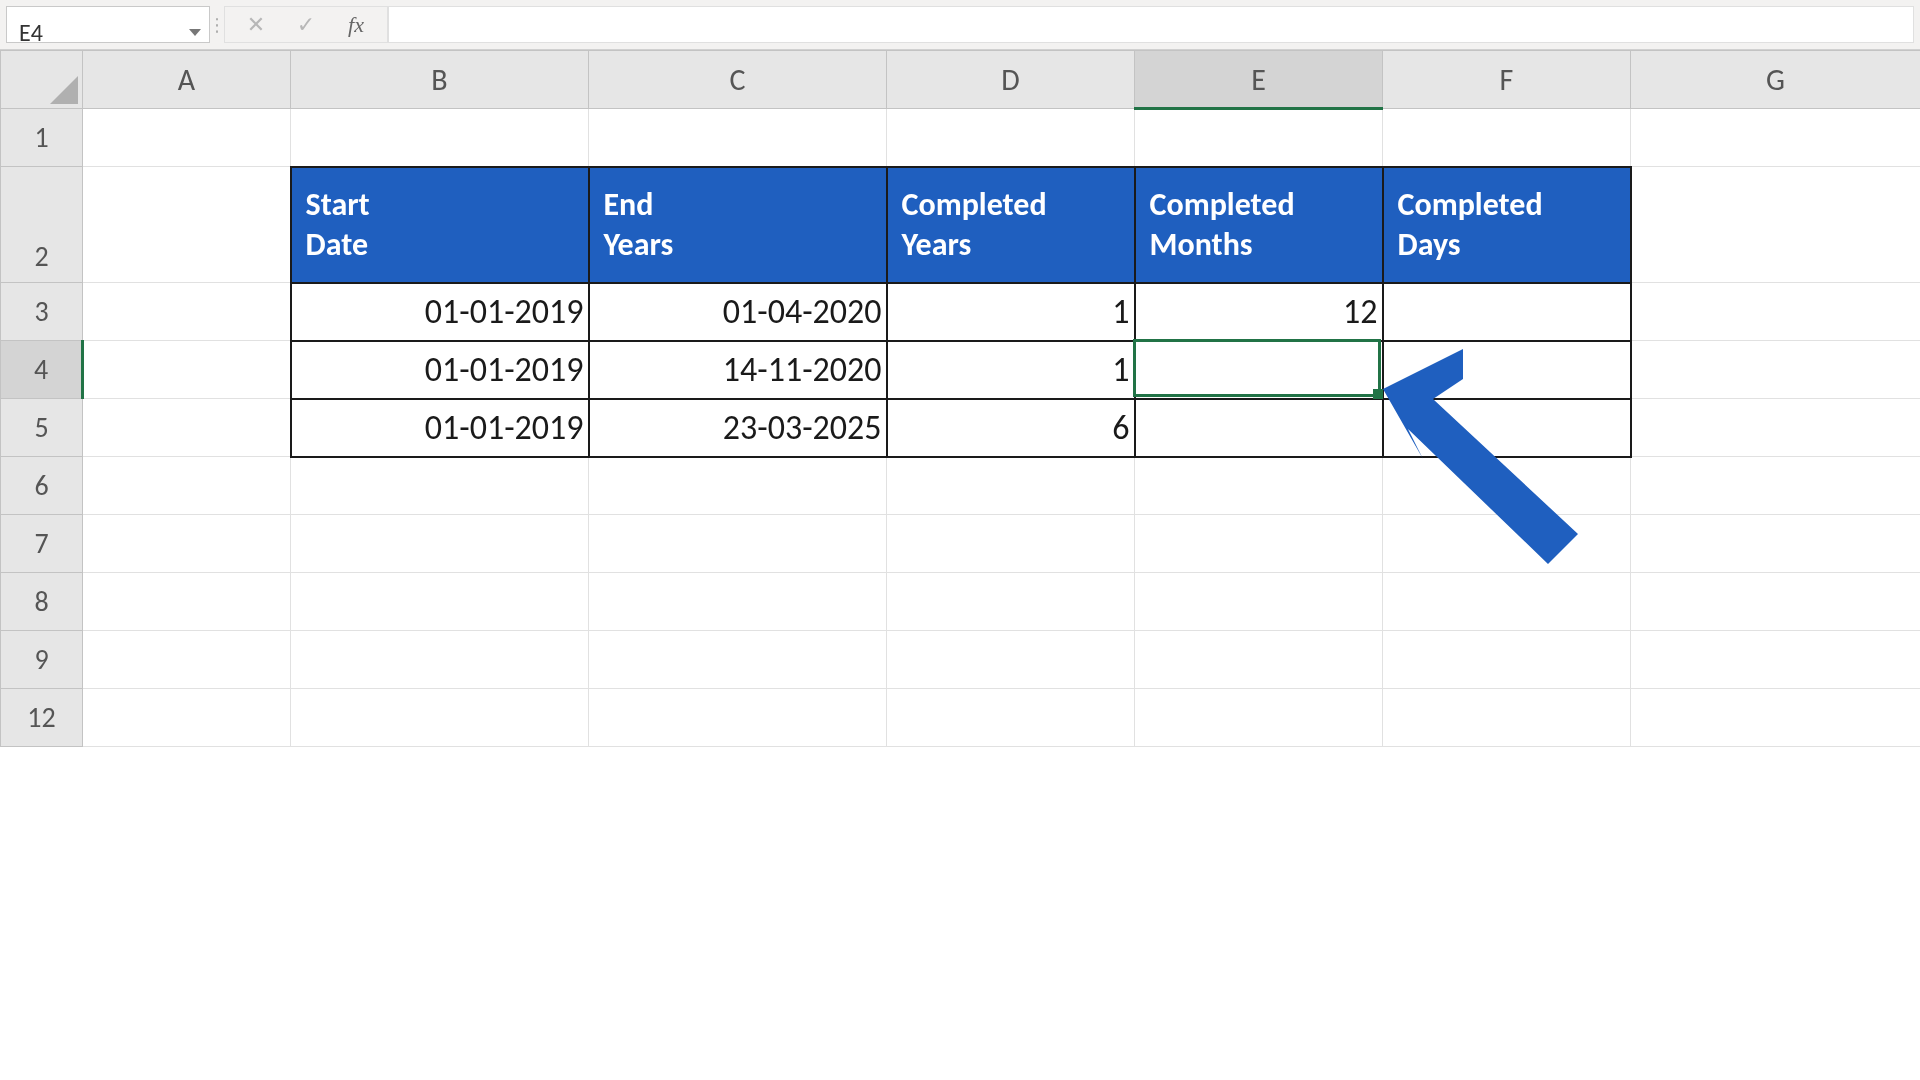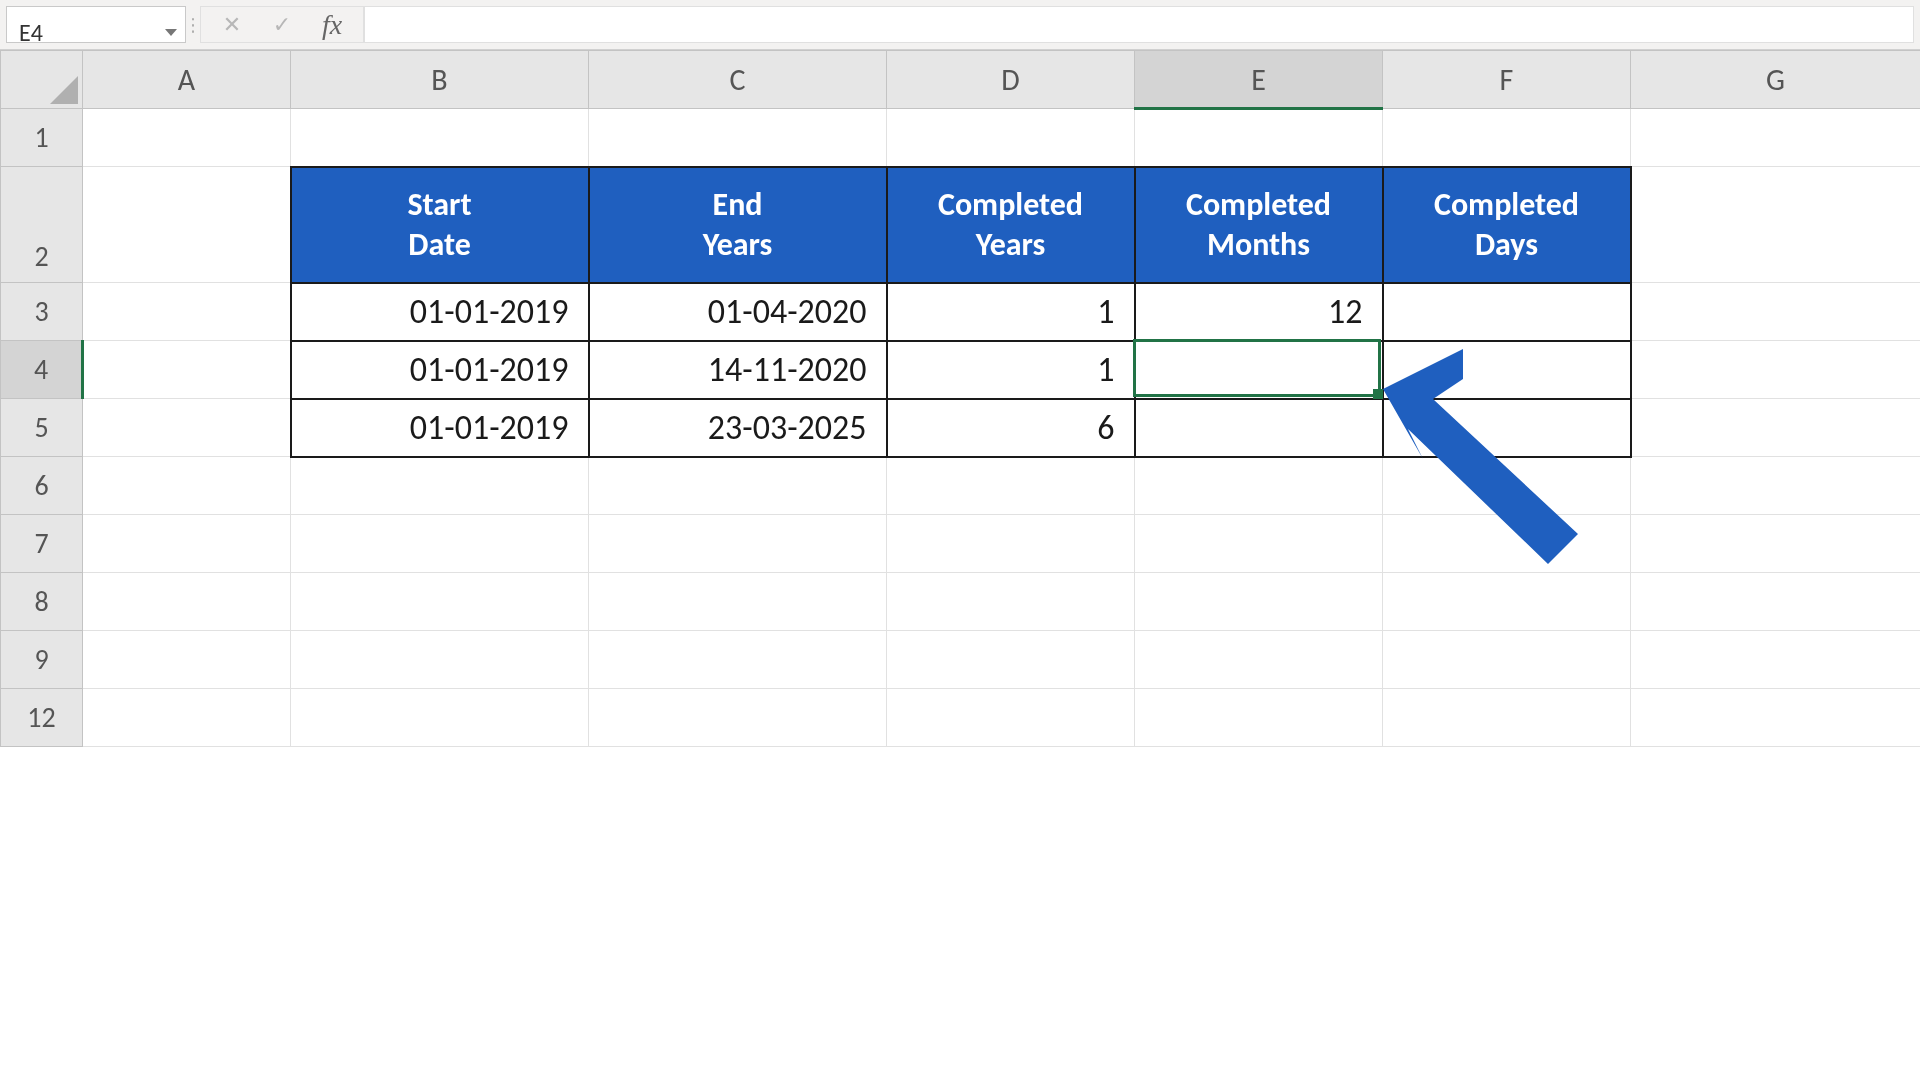--- a/index.html
+++ b/index.html
@@ -18,21 +18,21 @@
     height: 50px;
     background: #f3f2f1;
     border-bottom: 1px solid #d0d0d0;
   }
   .name-box-wrap {
     display: flex;
     align-items: center;
     background: #fff;
     border: 1px solid #c9c9c9;
     margin: 6px 0 6px 6px;
-    width: 180px;
+    width: 204px;
     padding: 16px 8px 0 12px;
     font-size: 24px;
     color: #333;
     justify-content: space-between;
   }
   .name-box-caret {
     width: 0; height: 0;
     border-left: 6px solid transparent;
     border-right: 6px solid transparent;
     border-top: 7px solid #777;
@@ -54,21 +54,21 @@
   .fb-btn {
     font-size: 22px;
     color: #b7b7b7;
     display: flex; align-items: center; justify-content: center;
     width: 26px; height: 26px;
   }
   .fx-icon {
     font-style: italic;
     font-family: 'Times New Roman', serif;
     color: #666;
-    font-size: 28px;
+    font-size: 22px;
   }
   .formula-input {
     flex: 1;
     background: #fff;
     border: 1px solid #e0e0e0;
     margin: 6px 6px 6px 0;
     padding: 0 10px;
     font-size: 22px;
     display: flex; align-items: center;
   }
@@ -137,33 +137,32 @@
     font-size: 34px;
     padding: 0 8px;
     height: 58px;
     vertical-align: middle;
     color: #1a1a1a;
   }
   .tall { height: 116px; }
   td.thead {
     background: #1f5fbf;
     color: #fff;
-    text-align: center;
     font-size: 32px;
     font-weight: 600;
     border: 2px solid #1a1a1a;
     line-height: 1.25;
     white-space: pre-line;
-    padding: 6px 0;
+    padding: 6px 14px;
   }
   td.data {
     border: 2px solid #1a1a1a;
     background: #fff;
     text-align: right;
-    padding-right: 19px;
+    padding-right: 4px;
   }
   
   .sel-box {
     position: absolute;
     border: 3px solid #217346;
     pointer-events: none;
     z-index: 50;
   }
   .sel-handle {
     position: absolute;

